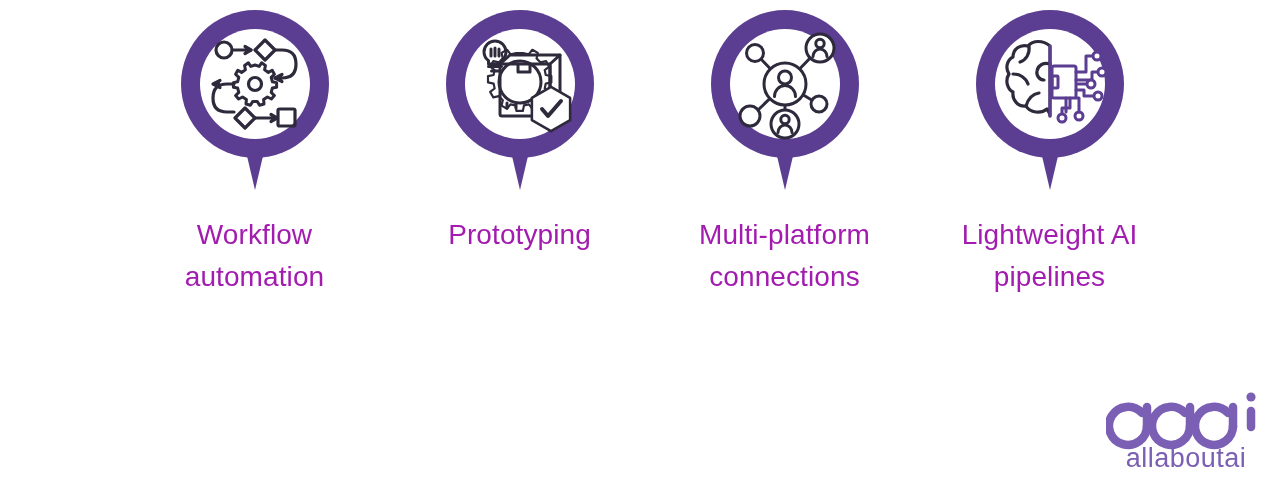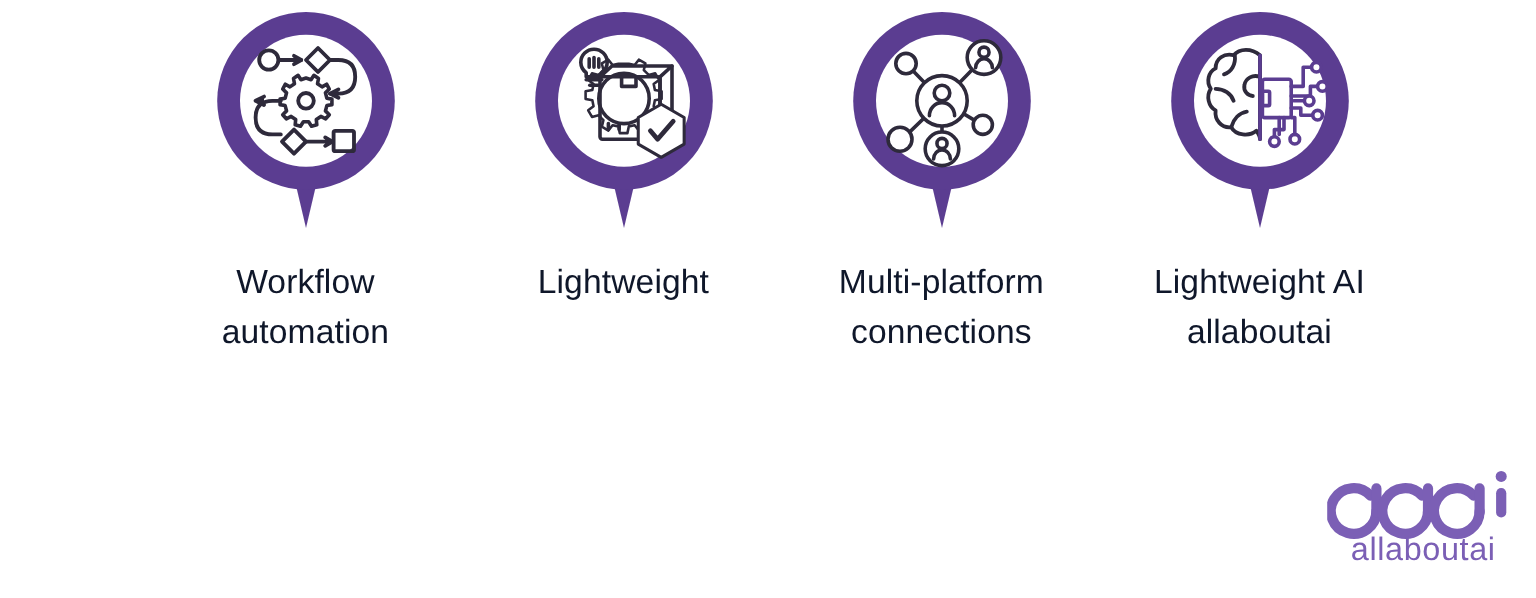--- a/index.html
+++ b/index.html
@@ -47,21 +47,21 @@
     width: 152px;
     height: 190px;
     margin-top: 2px;
   }
   .pin svg { display: block; }
 
   
   .caption {
     margin-top: 22px;
     text-align: center;
-    color: #0f172a;
+    color: #a21caf;
     font-size: 28px;
     line-height: 42px;
     font-weight: 300;
     letter-spacing: 0.1px;
     white-space: pre-line;
     font-family: "Liberation Sans", sans-serif;
   }
 
   
   .logo {
@@ -148,21 +148,21 @@
             <path d="M63 101 L63 106 M72 101 L72 106"></path>
           </g>
 
           <g transform="translate(107,107)">
             <path d="M0 -26 L22.5 -13 L22.5 13 L0 26 L-22.5 13 L-22.5 -13 Z" fill="#ffffff" stroke-width="3" transform="scale(0.85)"></path>
             <path d="M-9 0 L-3 7 L10 -8" stroke-width="4"></path>
           </g>
         </g>
       </svg>
     </div>
-    <div class="caption">Lightweight</div>
+    <div class="caption">Prototyping</div>
   </div>
 
   <div class="feature-card c2">
     <div class="pin">
       <svg width="152" height="190" viewBox="0 0 152 190" xmlns="http://www.w3.org/2000/svg">
         <path d="M60 120 L76 188 L92 120 Z" fill="#5B3D91"></path>
         <circle cx="76" cy="82" r="74" fill="#5B3D91"></circle>
         <circle cx="76" cy="82" r="55" fill="#ffffff"></circle>
         <g fill="none" stroke="#2E2A3B" stroke-width="3" stroke-linecap="round" stroke-linejoin="round">
 
@@ -241,21 +241,21 @@
           <circle cx="128" cy="70" r="4" fill="#ffffff"></circle>
           <circle cx="124" cy="94" r="4" fill="#ffffff"></circle>
           <circle cx="117" cy="82" r="4" fill="#ffffff"></circle>
           <circle cx="88" cy="116" r="4" fill="#ffffff"></circle>
           <circle cx="105" cy="114" r="4" fill="#ffffff"></circle>
           <path d="M102 96 L105 96 L105 110"></path>
         </g>
       </svg>
     </div>
     <div class="caption">Lightweight AI
-allaboutai</div>
+pipelines</div>
   </div>
 
 </div>
 
 <div class="logo">
   <svg width="160" height="110" viewBox="0 0 160 110" xmlns="http://www.w3.org/2000/svg">
     <g fill="none" stroke="#7B5FB5" stroke-width="8.5" stroke-linecap="round">
 
       <path d="M36 42 a19 19 0 1 0 5 13"></path>
       <path d="M41 36 L41 56"></path>

